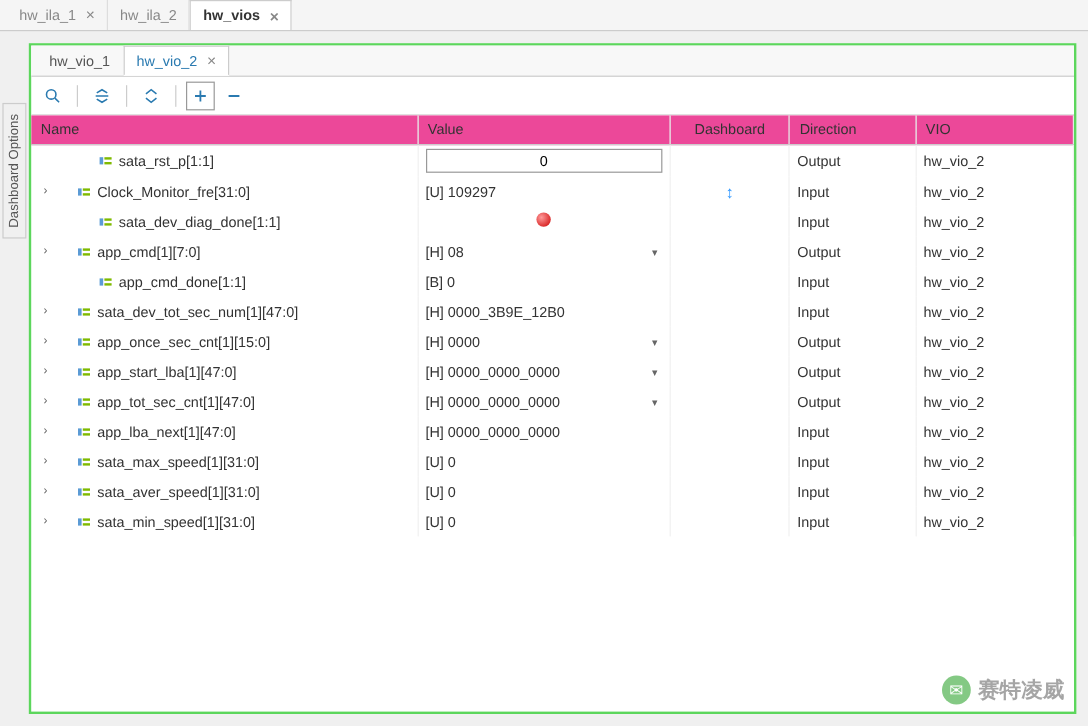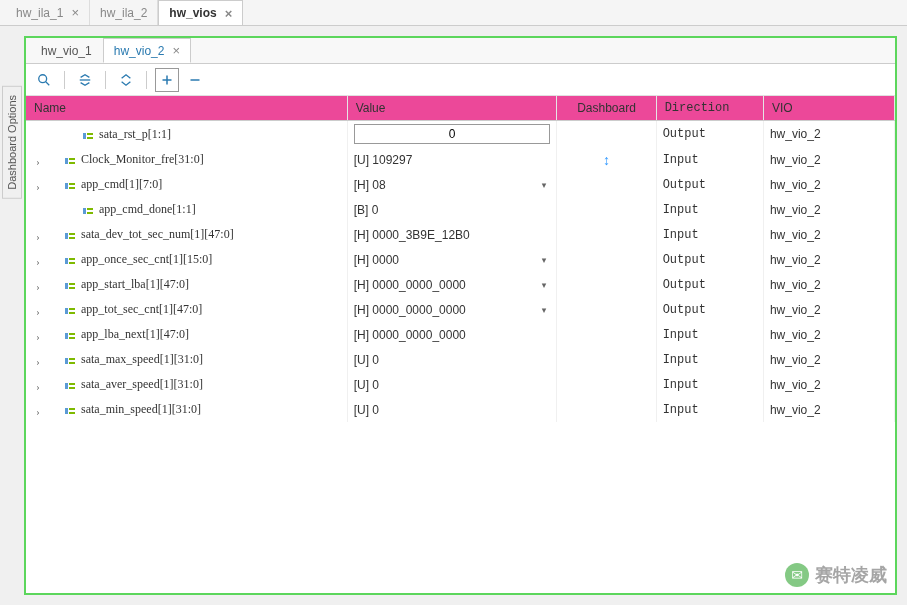--- a/index.html
+++ b/index.html
@@ -28,24 +28,24 @@
   
   .table-container { flex: 1; overflow: auto; }
   table { width: 100%; border-collapse: collapse; }
   th { text-align: left; font-weight: normal; padding: 5px 8px; border-bottom: 1px solid #ccc; border-right: 1px solid #e5e5e5; background: #ec4899; font-size: 12px; color: #333; }
   td { padding: 3px 6px; border-right: 1px solid #f0f0f0; height: 25px; vertical-align: middle; }
   tr.selected { background: #cce4f7 !important; }
   
   .col-name { width: 245px; }
   .col-value { width: 160px; }
   .col-activity { width: 70px; text-align: center; }
-  .col-direction { width: 80px; font-family: Liberation Mono, monospace; }
+  .col-direction { width: 80px; }
   .col-vio { width: 100px; }
   
-  .name-cell { display: flex; align-items: flex-end; font-family: Liberation Serif, serif; }
+  .name-cell { display: flex; align-items: center; }
   .expander { width: 12px; display: inline-flex; justify-content: center; color: #666; font-size: 10px; cursor: pointer; margin-right: 2px; }
   .indent { display: inline-block; }
   .sig-icon { width: 12px; height: 12px; margin-right: 5px; display: inline-flex; align-items: center; justify-content: center; }
   .sig-icon svg { width: 12px; height: 12px; }
   
   .value-input { width: 100%; height: 20px; text-align: center; border: 1px solid #999; background: #fff; padding: 0 4px; font-size: 12px; }
   .value-text { display: flex; align-items: center; }
   .value-dropdown { display: flex; align-items: center; justify-content: space-between; }
   .dropdown-arrow { color: #666; font-size: 9px; margin-left: auto; padding-right: 4px; }
   
@@ -173,20 +173,40 @@
               <td class="col-value">
                 <span class="value-text">[U] 109297</span>
               </td>
               <td class="col-activity" style="text-align: center;"><span class="activity-icon">↕</span></td>
               <td class="col-direction">Input</td>
               <td class="col-vio">hw_vio_2</td>
             </tr>
             <tr class="row">
               <td class="col-name">
                 <div class="name-cell">
+                  <span class="expander" style="margin-left: 0px;"></span>
+                  <span class="indent" style="width: 36px;"></span>
+                  <span class="sig-icon">
+                    <svg viewBox="0 0 12 12">
+                      <rect x="1" y="3" width="3" height="6" fill="#5b9bd5"></rect>
+                      <rect x="5" y="3" width="6" height="2" fill="#7fba00"></rect>
+                      <rect x="5" y="7" width="6" height="2" fill="#7fba00"></rect>
+                    </svg>
+                  </span>
+                  <span>sata_dev_diag_done[1:1]</span>
+                </div>
+              </td>
+              <td class="col-value value-led"><span class="led-red"></span></td>
+              <td class="col-activity" style="text-align: center;"></td>
+              <td class="col-direction">Input</td>
+              <td class="col-vio">hw_vio_2</td>
+            </tr>
+            <tr class="row">
+              <td class="col-name">
+                <div class="name-cell">
                   <span class="expander" style="margin-left: 0px;">›</span>
                   <span class="indent" style="width: 18px;"></span>
                   <span class="sig-icon">
                     <svg viewBox="0 0 12 12">
                       <rect x="1" y="3" width="3" height="6" fill="#5b9bd5"></rect>
                       <rect x="5" y="3" width="6" height="2" fill="#7fba00"></rect>
                       <rect x="5" y="7" width="6" height="2" fill="#7fba00"></rect>
                     </svg>
                   </span>
                   <span>app_cmd[1][7:0]</span>

